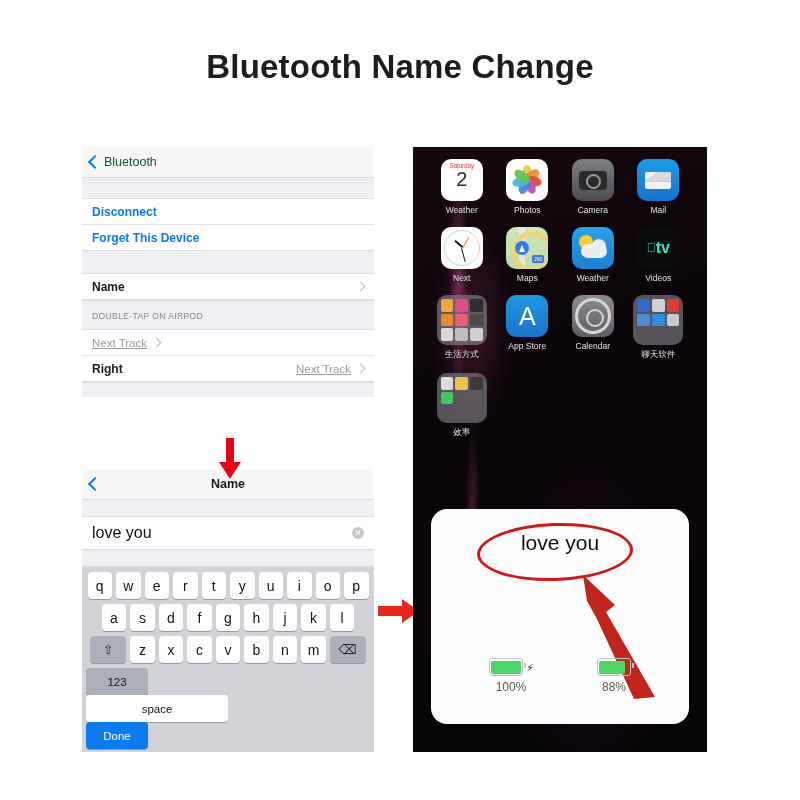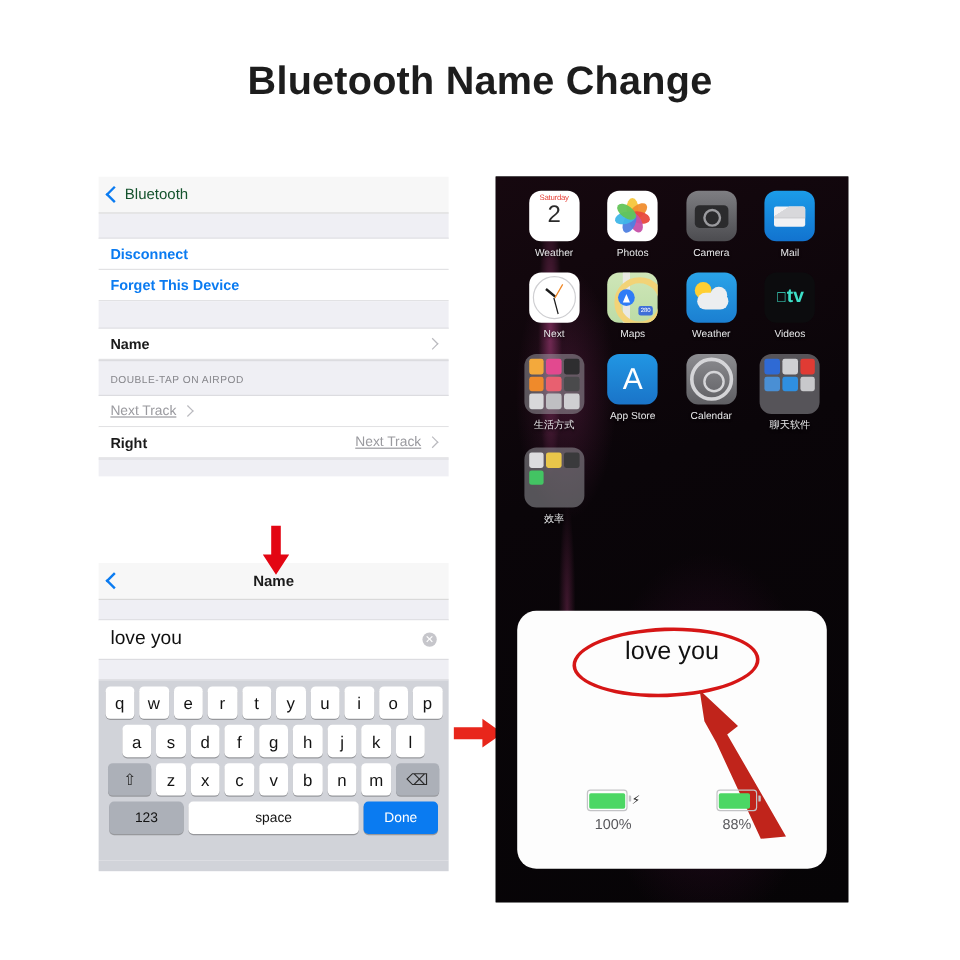--- a/index.html
+++ b/index.html
@@ -159,21 +159,21 @@
   
   .keyboard {
     background: #d1d3d9;
     padding: 5px 2px 6px 2px;
   }
   .kb-row {
     display: flex;
     justify-content: center;
     margin-bottom: 5px;
   }
-  .kb-row:last-child { margin-bottom: 16px; }
+  .kb-row:last-child { margin-bottom: 16px; flex-direction: column; }
   .key {
     background: #ffffff;
     border-radius: 4px;
     height: 27px;
     width: 24.5px;
     margin: 0 2px;
     display: flex;
     align-items: center;
     justify-content: center;
     font-size: 14px;

